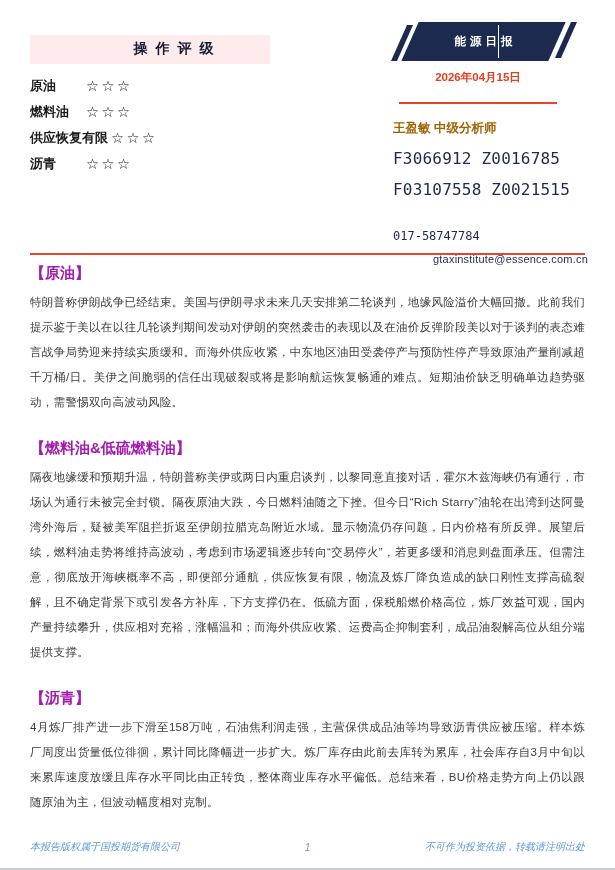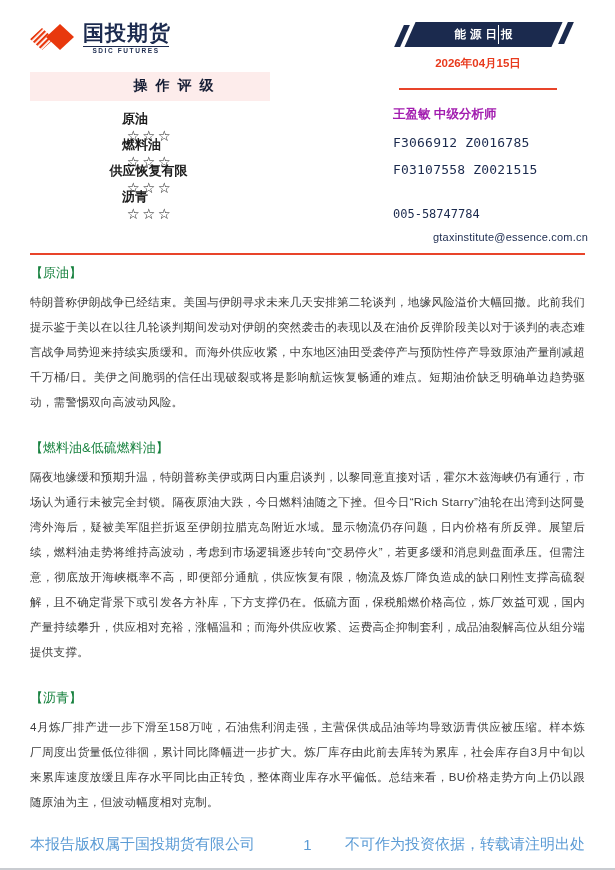--- a/index.html
+++ b/index.html
@@ -13,79 +13,61 @@
   .left-col{position:absolute;left:30px;top:22px;width:240px;}
   .logo{display:flex;align-items:flex-start;gap:7px;}
   .logo-text{display:flex;flex-direction:column;line-height:1;}
   .brand-cn{font-size:21px;font-weight:bold;color:#1b2a4e;letter-spacing:1px;}
   .brand-en{font-size:6.5px;font-weight:bold;color:#1b2a4e;letter-spacing:1.6px;margin-top:3px;border-top:1px solid #1b2a4e;padding-top:1px;width:86px;text-align:center;}
 
   
   .rating-box{margin-top:13px;width:240px;background:#fdeceb;padding:5px 0 6px 0;text-align:center;}
   .rating-title{font-size:14px;font-weight:bold;color:#141c33;letter-spacing:8px;text-indent:8px;padding-left:47px;}
   .rating-rows{margin-top:9px;}
-  .rating-row{display:flex;align-items:center;height:26px;flex-direction:column;}
+  .rating-row{display:flex;align-items:center;height:26px;}
   .rating-label{min-width:53px;font-size:13px;font-weight:bold;color:#1c1c1c;padding-right:3px;white-space:nowrap;}
   .rating-stars{font-size:14.5px;color:#111;letter-spacing:2.5px;white-space:nowrap;}
 
   
   .right-col{position:absolute;left:393px;top:22px;width:195px;}
-  .banner{position:relative;height:25px;width:170px;margin-left:6px;}
+  .banner{position:relative;height:39px;width:170px;margin-left:6px;}
   .banner .sliver-l{position:absolute;left:0;top:3px;bottom:0;width:6px;background:#1b2a4e;transform:skewX(-24deg);}
   .banner .main{position:absolute;left:11px;right:12px;top:0;bottom:0;background:#1b2a4e;transform:skewX(-24deg);}
   .banner .sliver-r{position:absolute;right:0;top:0;bottom:3px;width:6px;background:#1b2a4e;transform:skewX(-24deg);}
   .banner .label{position:absolute;left:11px;right:12px;top:0;bottom:0;display:flex;align-items:center;justify-content:center;color:#ffffff;font-size:11.5px;font-weight:bold;letter-spacing:4px;text-indent:4px;}
   .banner .vline{position:absolute;left:58%;top:3px;bottom:3px;width:1px;background:#ffffff;}
   .date{margin:9px 0 0 6px;width:158px;text-align:center;color:#e83a1d;font-weight:bold;font-size:11.5px;padding-bottom:17px;border-bottom:2px solid #e8442a;}
   .analysts{margin-top:16px;}
-  .analyst-name{font-size:12.5px;font-weight:bold;color:#a21caf;margin-top:13px;}
-  .analyst-ids{font-family:"DejaVu Sans Mono","Liberation Mono",monospace;font-size:13px;color:#1b2a4e;margin-top:12px;letter-spacing:0.2px;}
+  .analyst-name{font-size:12.5px;font-weight:bold;color:#a16207;margin-top:13px;}
+  .analyst-ids{font-family:"DejaVu Sans Mono","Liberation Mono",monospace;font-size:16px;color:#1b2a4e;margin-top:12px;letter-spacing:0.2px;}
   .contact-phone{font-family:"DejaVu Sans Mono","Liberation Mono",monospace;font-size:12px;color:#1b2a4e;margin-top:30px;}
   .contact-email{font-family:Liberation Sans, sans-serif;font-size:11px;color:#1b2a4e;margin-top:10px;letter-spacing:0.2px;text-align:right;}
 
   
   .divider{position:absolute;left:30px;right:30px;top:253px;border-top:2px solid #e8442a;}
 
   
   .content{position:absolute;left:30px;right:30px;top:264px;}
   .section + .section{margin-top:24px;}
-  .section-heading{font-size:13px;font-weight:normal;color:#15803d;line-height:18px;margin:0 0 8px 0;}
+  .section-heading{font-size:15px;font-weight:bold;color:#a21caf;line-height:18px;margin:0 0 8px 0;}
   .section-body{font-size:11.5px;line-height:25px;text-align:justify;color:#3b3b3b;margin:0;letter-spacing:0.3px;}
 
   
-  .footer{position:absolute;left:30px;right:30px;bottom:16px;display:flex;align-items:center;color:#5b9bd5;font-size:15px;}
+  .footer{position:absolute;left:30px;right:30px;bottom:16px;display:flex;align-items:center;color:#5b9bd5;font-size:10px;font-style:italic;}
   .footer .f-left{flex:1;text-align:left;}
   .footer .f-page{width:40px;text-align:center;}
   .footer .f-right{flex:1;text-align:right;}
   .page-bottom-line{position:absolute;left:0;right:0;bottom:0;height:2px;background:#c9ccd1;}
 </style>
 </head>
 <body>
 
 <div class="page">
 
   <div class="left-col">
-    <div class="logo">
-      <span>
-        <svg width="46" height="33" viewBox="0 0 46 33">
-          <defs>
-            <pattern id="hatch" patternUnits="userSpaceOnUse" width="4" height="4" patternTransform="rotate(45)">
-              <rect width="4" height="4" fill="#ffffff"></rect>
-              <rect width="2.2" height="4" fill="#e8380d"></rect>
-            </pattern>
-          </defs>
-          <polygon points="12,6 24,17 12,28 0,17" fill="url(#hatch)"></polygon>
-          <polygon points="30,2 44,15 30,28 16,15" fill="#e8380d"></polygon>
-        </svg>
-      </span>
-      <span class="logo-text">
-        <span class="brand-cn">国投期货</span>
-        <span class="brand-en">SDIC FUTURES</span>
-      </span>
-    </div>
 
     <div class="rating-box">
       <div class="rating-title">操作评级</div>
     </div>
 
     <div class="rating-rows">
       <div class="rating-row">
         <span class="rating-label">原油</span>
         <span class="rating-stars">☆☆☆</span>
       </div>
@@ -111,21 +93,21 @@
       <span class="sliver-r"></span>
       <span class="label">能源日报</span>
       <span class="vline"></span>
     </div>
     <div class="date">2026年04月15日</div>
 
     <div class="analysts">
       <div class="analyst-name">王盈敏 中级分析师</div>
       <div class="analyst-ids">F3066912 Z0016785</div>
       <div class="analyst-ids">F03107558 Z0021515</div>
-      <div class="contact-phone">005-58747784</div>
+      <div class="contact-phone">017-58747784</div>
       <div class="contact-email">gtaxinstitute@essence.com.cn</div>
     </div>
   </div>
 
   <div class="divider"></div>
 
   <div class="content">
     <div class="section">
       <div class="section-heading">【原油】</div>
       <p class="section-body">特朗普称伊朗战争已经结束。美国与伊朗寻求未来几天安排第二轮谈判，地缘风险溢价大幅回撤。此前我们提示鉴于美以在以往几轮谈判期间发动对伊朗的突然袭击的表现以及在油价反弹阶段美以对于谈判的表态难言战争局势迎来持续实质缓和。而海外供应收紧，中东地区油田受袭停产与预防性停产导致原油产量削减超千万桶/日。美伊之间脆弱的信任出现破裂或将是影响航运恢复畅通的难点。短期油价缺乏明确单边趋势驱动，需警惕双向高波动风险。</p>

